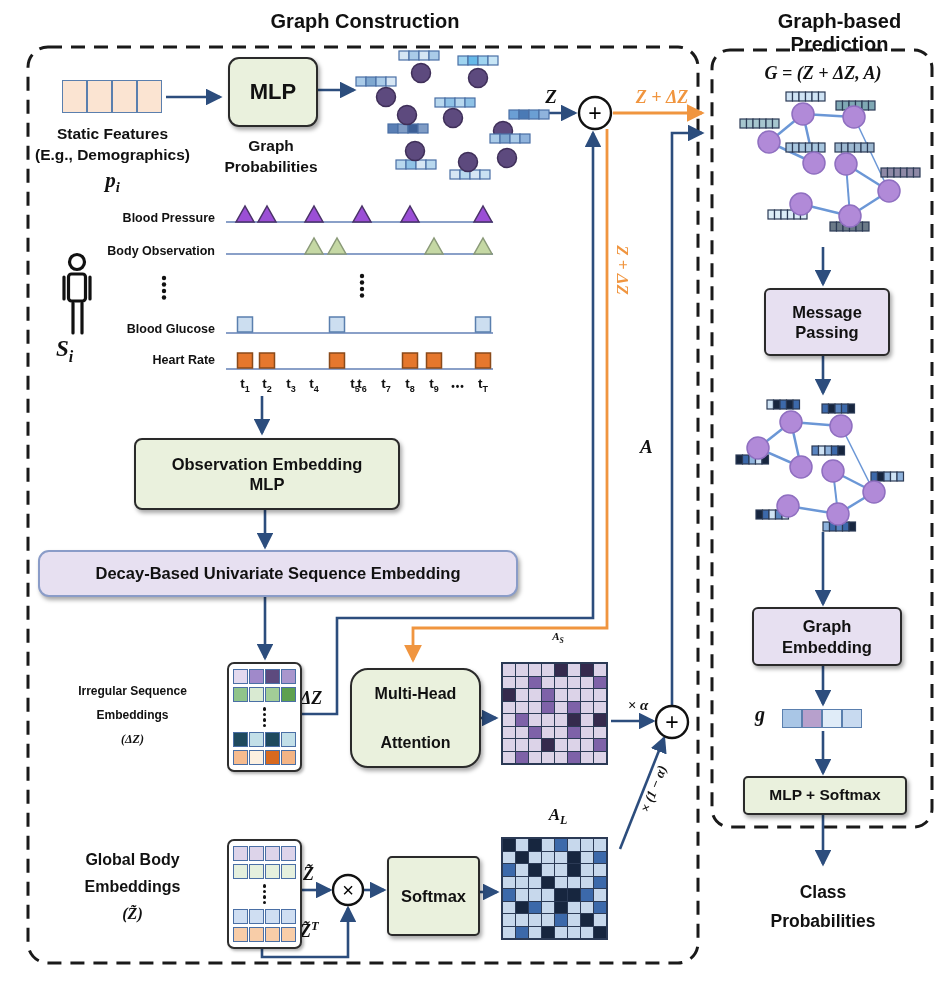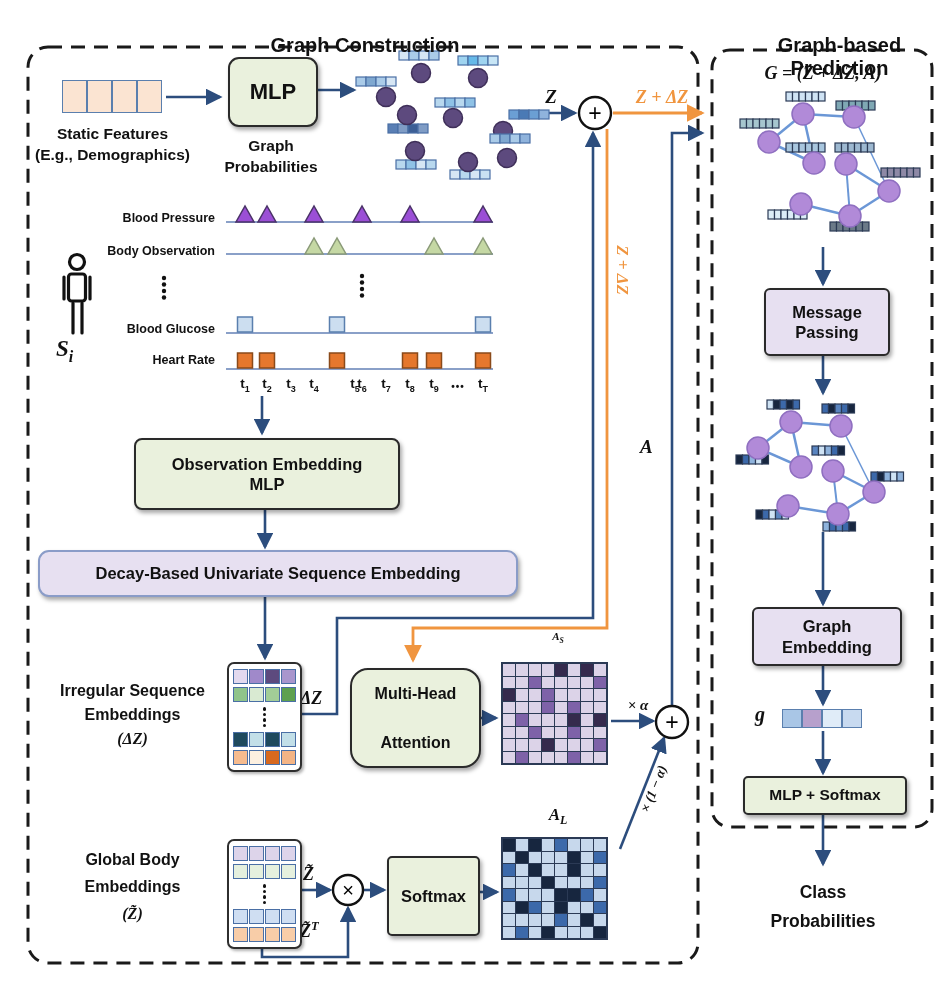--- a/index.html
+++ b/index.html
@@ -1,19 +1,19 @@
 <!DOCTYPE html>
 <html><head>
 <meta charset="utf-8">
 <style>
   html,body{margin:0;padding:0;background:#fff;}
   #stage{position:relative;width:950px;height:996px;background:#fff;overflow:hidden;
          font-family:"Liberation Sans",sans-serif;color:#111;}
   #art{position:absolute;left:0;top:0;}
-  .abs{position:absolute;margin-top:24px;}
+  .abs{position:absolute;}
   .panelTitle{font-weight:bold;font-size:20px;text-align:center;}
   .box{position:absolute;border:2.2px solid #2a2a2a;border-radius:8px;
        box-shadow:2px 3px 4px rgba(0,0,0,.35);display:flex;flex-direction:column;
        align-items:center;justify-content:center;text-align:center;font-weight:bold;line-height:1.22;}
   .green{background:#eaf1dd;}
   .lav{background:#e7e0f1;}
   .mathlbl{position:absolute;font-family:"Liberation Serif",serif;font-style:italic;font-weight:bold;}
   .mathlbl sub{font-size:70%;}
   .mathlbl sup{font-size:70%;}
   .orange{color:#f0953f;}
@@ -305,20 +305,21 @@
   <div class="stripH" id="static-strip" style="left:62px;top:80px;">
       <i style="width: 25px; height: 33px; background: rgb(251, 228, 210);"></i>
       <i style="width: 25px; height: 33px; background: rgb(251, 228, 210);"></i>
       <i style="width: 25px; height: 33px; background: rgb(251, 228, 210);"></i>
       <i style="width: 25px; height: 33px; background: rgb(251, 228, 210);"></i>
     </div>
   <div class="caption" style="left:15px;top:124px;width:195px;font-size:15.5px;">
     <div>Static Features</div>
     <div>(E.g., Demographics)</div>
   </div>
+  <div class="mathlbl" style="left:15px;top:168px;width:195px;text-align:center;font-size:21px;"><span>p</span><sub>i</sub></div>
 
   <div class="box green" style="left:228px;top:57px;width:86px;height:66px;font-size:22px;border-radius:11px;">
       <span>MLP</span>
     </div>
   <div class="caption" style="left:201px;top:136px;width:140px;font-size:15.5px;">
     <div>Graph</div>
     <div>Probabilities</div>
   </div>
 
   <div class="mathlbl" style="left:56px;top:336px;font-size:23px;"><span>S</span><sub>i</sub></div>
@@ -356,21 +357,21 @@
   <div class="mathlbl" style="left:300px;top:688px;font-size:18px;text-align:center;">ΔZ</div>
   <div class="mathlbl" style="left:528px;top:630px;width:60px;text-align:center;font-size:11px;"><span>A</span><sub>S</sub></div>
   <div class="mathlbl" style="left:528px;top:805px;width:60px;text-align:center;font-size:17px;"><span>A</span><sub>L</sub></div>
   <div class="mathlbl" style="left:615px;top:697px;width:46px;text-align:center;font-size:15px;">× α</div>
   <div class="mathlbl" style="left:608px;top:781px;width:92px;text-align:center;font-size:13.5px;transform:rotate(-68deg);">× (1 − α)</div>
   <div class="mathlbl" style="left:303px;top:864px;font-size:18px;">Z̃</div>
   <div class="mathlbl" style="left:300px;top:919px;font-size:18px;"><span>Z̃</span><sup>T</sup></div>
   <div class="mathlbl" style="left:728px;top:63px;width:190px;text-align:center;font-size:18px;">G = (Z + ΔZ, A)</div>
   <div class="mathlbl" style="left:755px;top:703px;font-size:20px;">g</div>
 
-  <div class="caption" style="left:40px;top:679px;width:185px;font-size:16px;line-height:24px;">
+  <div class="caption" style="left:40px;top:679px;width:185px;font-size:12px;line-height:24px;">
     <div>Irregular Sequence</div>
     <div>Embeddings</div>
     <div class="mathlbl" style="position:static;">(ΔZ)</div>
   </div>
   <div class="caption" style="left:40px;top:846px;width:185px;font-size:16px;line-height:27px;">
     <div>Global Body</div>
     <div>Embeddings</div>
     <div class="mathlbl" style="position:static;">(Z̃)</div>
   </div>
   <div class="caption" style="left:733px;top:878px;width:180px;font-size:17.5px;line-height:29px;">

